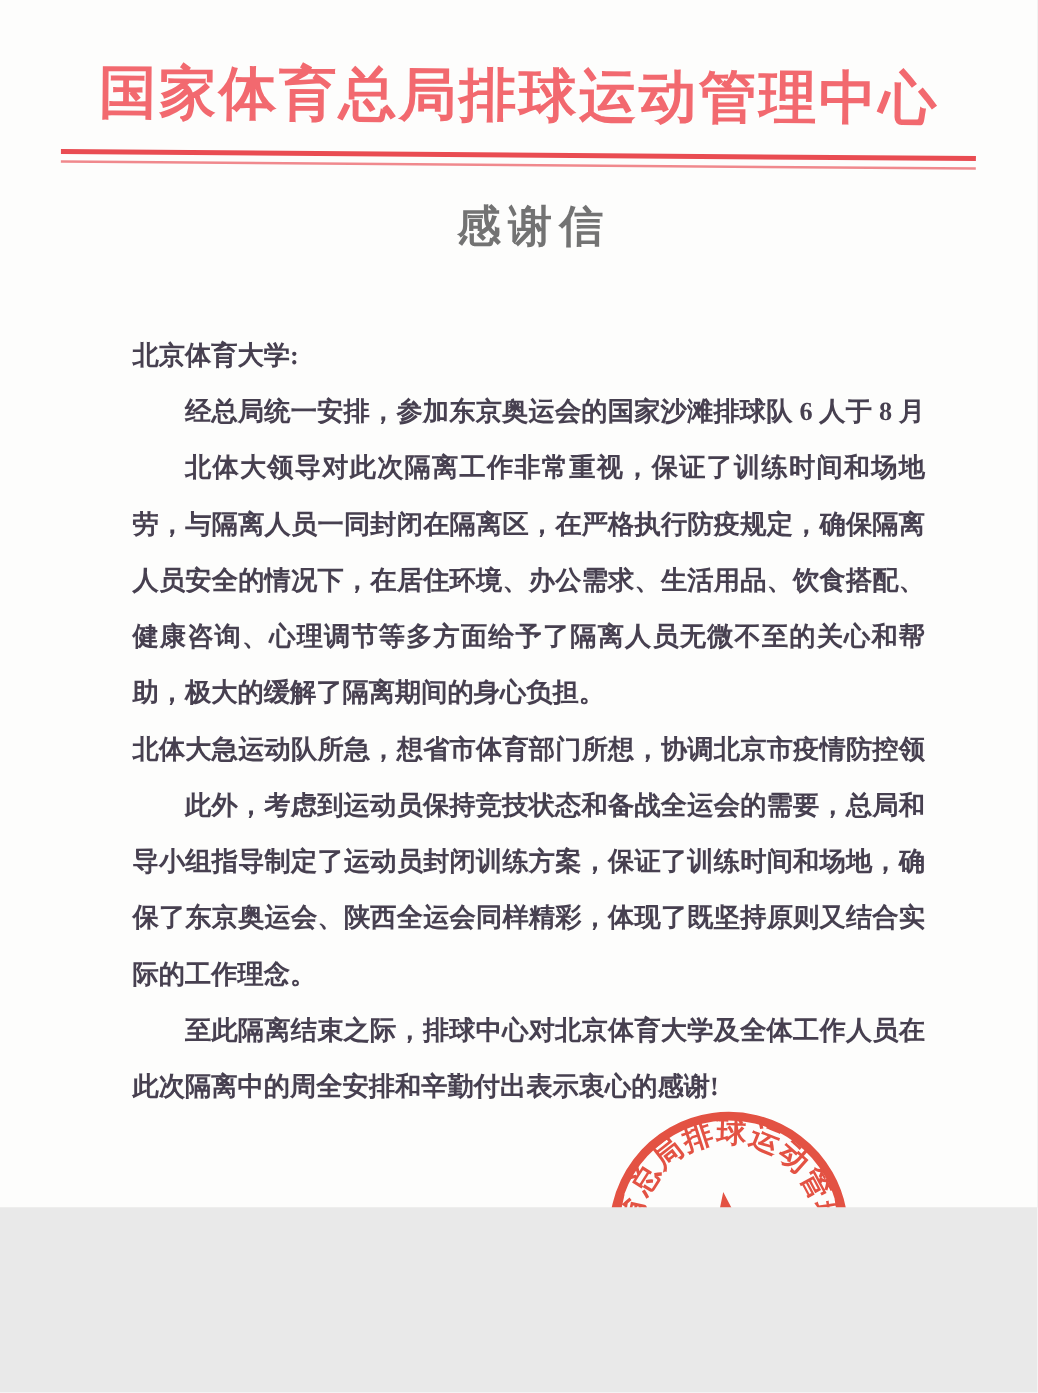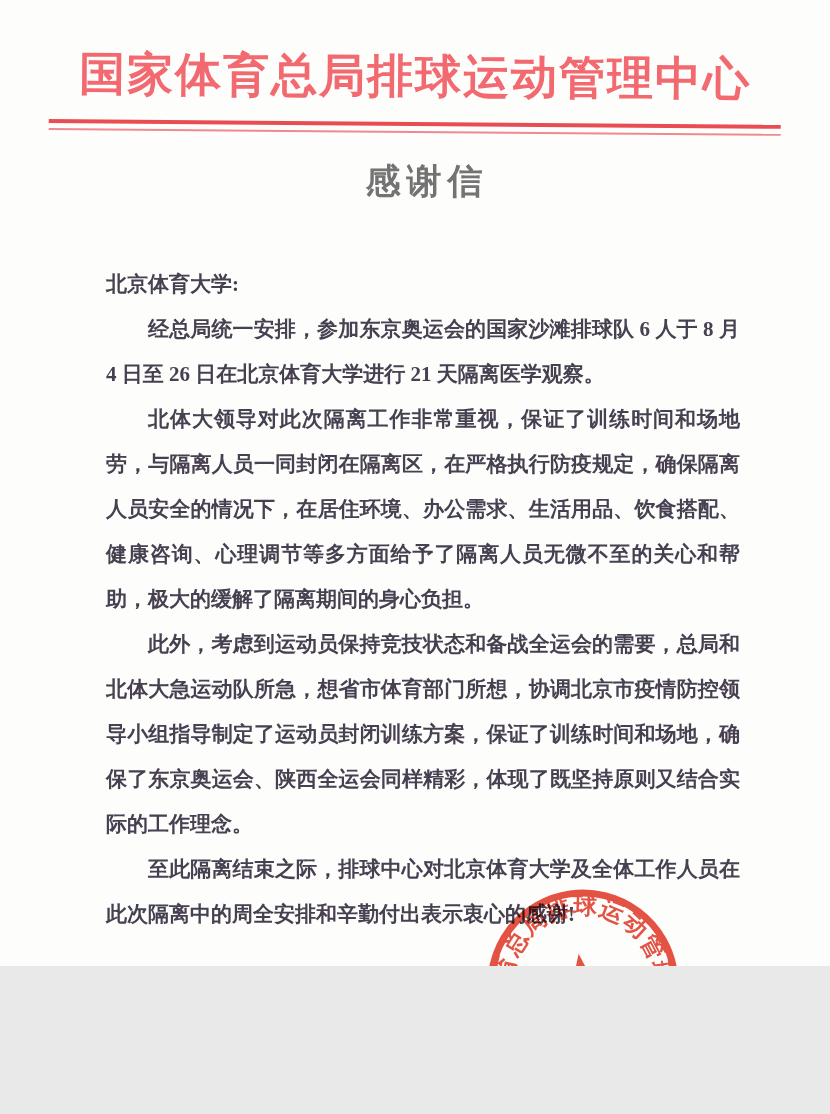--- a/index.html
+++ b/index.html
@@ -92,35 +92,34 @@
   </div>
 
   <h2 class="letter-title">感谢信</h2>
 
   <div class="body-block">
     <div class="line">北京体育大学:</div>
     <div>
 
         <div class="line indent fill">经总局统一安排，参加东京奥运会的国家沙滩排球队 6 人于 8 月</div>
 
-        <div class="line">4 日至 26 日在北京体育大学进行 21 天隔离医学观察。</div>
 
         <div class="line indent fill">北体大领导对此次隔离工作非常重视，保证了训练时间和场地</div>
 
         <div class="line fill">劳，与隔离人员一同封闭在隔离区，在严格执行防疫规定，确保隔离</div>
 
         <div class="line fill">人员安全的情况下，在居住环境、办公需求、生活用品、饮食搭配、</div>
 
         <div class="line fill">健康咨询、心理调节等多方面给予了隔离人员无微不至的关心和帮</div>
 
         <div class="line">助，极大的缓解了隔离期间的身心负担。</div>
 
+        <div class="line fill">北体大急运动队所急，想省市体育部门所想，协调北京市疫情防控领</div>
+
         <div class="line indent fill">此外，考虑到运动员保持竞技状态和备战全运会的需要，总局和</div>
-
-        <div class="line fill">北体大急运动队所急，想省市体育部门所想，协调北京市疫情防控领</div>
 
         <div class="line fill">导小组指导制定了运动员封闭训练方案，保证了训练时间和场地，确</div>
 
         <div class="line fill">保了东京奥运会、陕西全运会同样精彩，体现了既坚持原则又结合实</div>
 
         <div class="line">际的工作理念。</div>
 
         <div class="line indent fill">至此隔离结束之际，排球中心对北京体育大学及全体工作人员在</div>
 
         <div class="line">此次隔离中的周全安排和辛勤付出表示衷心的感谢!</div>

